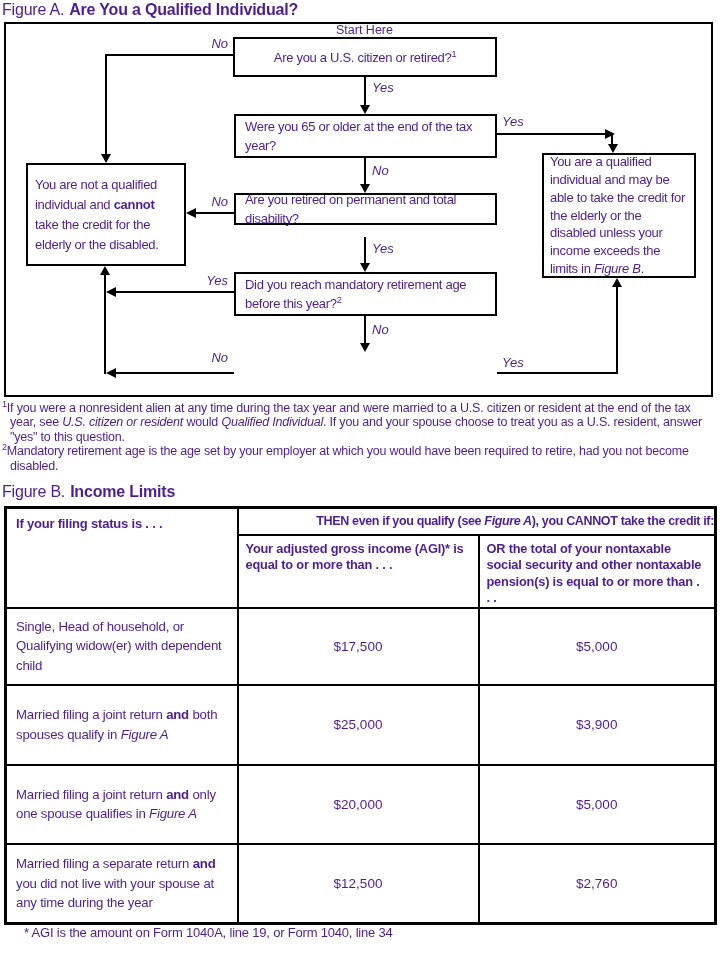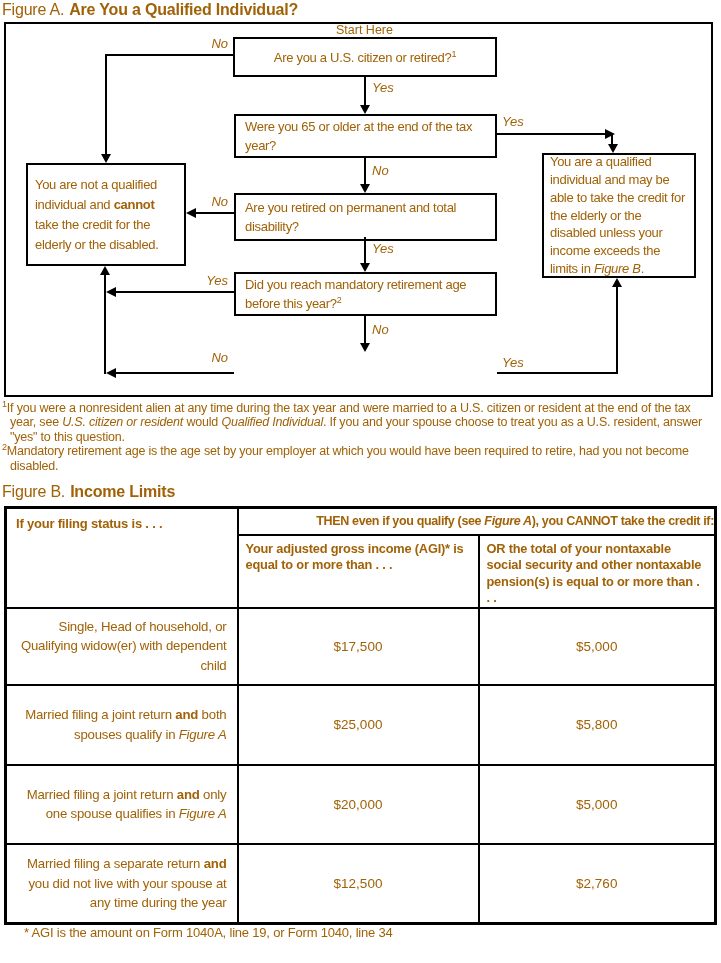--- a/index.html
+++ b/index.html
@@ -1,16 +1,16 @@
 <!DOCTYPE html>
 <html><head>
 <meta charset="utf-8">
 <style>
   html,body{margin:0;padding:0;background:#fff;}
-  .page{position:relative;width:721px;height:963px;background:#fff;color:#a16207;
+  .page{position:relative;width:721px;height:963px;background:#fff;color:#4c1d95;
         font-family:"Liberation Sans", sans-serif;overflow:hidden;}
   .fig-title{position:absolute;font-size:16px;letter-spacing:-0.2px;white-space:nowrap;}
   .fig-title .pfx{font-weight:400;margin-right:5px;}
   .fig-title .ttl{font-weight:700;}
   .frame{position:absolute;border:2px solid #000;box-sizing:border-box;}
   .fbox{position:absolute;border:2px solid #000;box-sizing:border-box;background:#fff;
         display:flex;align-items:center;font-size:13px;line-height:19px;letter-spacing:-0.3px;}
   .fbox .btxt{padding:0 9px;width:100%;}
   .fbox.center .btxt{text-align:center;}
   .fbox.tight .btxt{padding:0 7px;line-height:20px;}
@@ -31,21 +31,21 @@
   .si{font-style:italic;}
   .sb{font-weight:700;}
   table.limits{position:absolute;border-collapse:collapse;table-layout:fixed;
         border:3px solid #000;background:#fff;}
   table.limits th,table.limits td{border:2px solid #000;box-sizing:border-box;}
   th.c1h{font-size:13px;font-weight:700;text-align:left;vertical-align:top;padding:7px 6px 0 9px;letter-spacing:-0.2px;}
   th.thenh{font-size:12.5px;font-weight:700;text-align:right;vertical-align:middle;
         padding:2px 0 2px 7px;white-space:nowrap;letter-spacing:-0.35px;overflow:hidden;}
   th.subh{font-size:12.8px;font-weight:700;text-align:left;vertical-align:top;
         padding:5px 10px 0 7px;line-height:16.5px;letter-spacing:-0.2px;}
-  td.status{font-size:13.2px;text-align:right;vertical-align:middle;padding:4px 10px 4px 9px;
+  td.status{font-size:13.2px;text-align:left;vertical-align:middle;padding:4px 10px 4px 9px;
         line-height:19.5px;letter-spacing:-0.2px;}
   td.amt{font-size:13.5px;text-align:center;vertical-align:middle;}
   .agi-note{position:absolute;font-size:13px;white-space:nowrap;letter-spacing:-0.2px;}
 </style>
 </head>
 <body>
 
 <div class="page">
 
   <div class="fig-title" style="left:2px;top:1px;">
@@ -55,21 +55,21 @@
   <div class="frame" style="left:4px;top:22px;width:709px;height:375px;"></div>
 
   <div class="start" style="left:336px;top:23px;">Start Here</div>
 
   <div class="fbox center" style="left:233px;top:37px;width:264px;height:40px;">
     <div class="btxt"><span>Are you a U.S. citizen or retired?</span><sup>1</sup></div>
   </div>
   <div class="fbox" style="left:234px;top:114px;width:263px;height:44px;">
     <div class="btxt"><span>Were you 65 or older at the end of the tax year?</span></div>
   </div>
-  <div class="fbox" style="left:234px;top:193px;width:263px;height:48px;">
+  <div class="fbox" style="left:234px;top:193px;width:263px;height:32px;">
     <div class="btxt"><span>Are you retired on permanent and total disability?</span></div>
   </div>
   <div class="fbox" style="left:234px;top:272px;width:263px;height:44px;">
     <div class="btxt"><span>Did you reach mandatory retirement age before this year?</span><sup>2</sup></div>
   </div>
 
   <div class="fbox tight" style="left:26px;top:163px;width:160px;height:103px;">
     <div class="btxt"><span>You are not a qualified individual and </span><span class="sb">cannot</span><span> take the credit for the elderly or the disabled.</span></div>
   </div>
   <div class="fbox qual" style="left:542px;top:153px;width:154px;height:125px;">
@@ -148,21 +148,21 @@
         <th class="subh">OR the total of your nontaxable social security and other nontaxable pension(s) is equal to or more than . . .</th>
       </tr>
       <tr style="height:77px">
         <td class="status"><span>Single, Head of household, or Qualifying widow(er) with dependent child</span></td>
         <td class="amt">$17,500</td>
         <td class="amt">$5,000</td>
       </tr>
       <tr style="height:80px">
         <td class="status"><span>Married filing a joint return </span><span class="sb">and</span><span> both spouses qualify in </span><span class="si">Figure A</span></td>
         <td class="amt">$25,000</td>
-        <td class="amt">$5,800</td>
+        <td class="amt">$3,900</td>
       </tr>
       <tr style="height:79px">
         <td class="status"><span>Married filing a joint return </span><span class="sb">and</span><span> only one spouse qualifies in </span><span class="si">Figure A</span></td>
         <td class="amt">$20,000</td>
         <td class="amt">$5,000</td>
       </tr>
       <tr style="height:80px">
         <td class="status"><span>Married filing a separate return </span><span class="sb">and</span><span> you did not live with your spouse at any time during the year</span></td>
         <td class="amt">$12,500</td>
         <td class="amt">$2,760</td>

